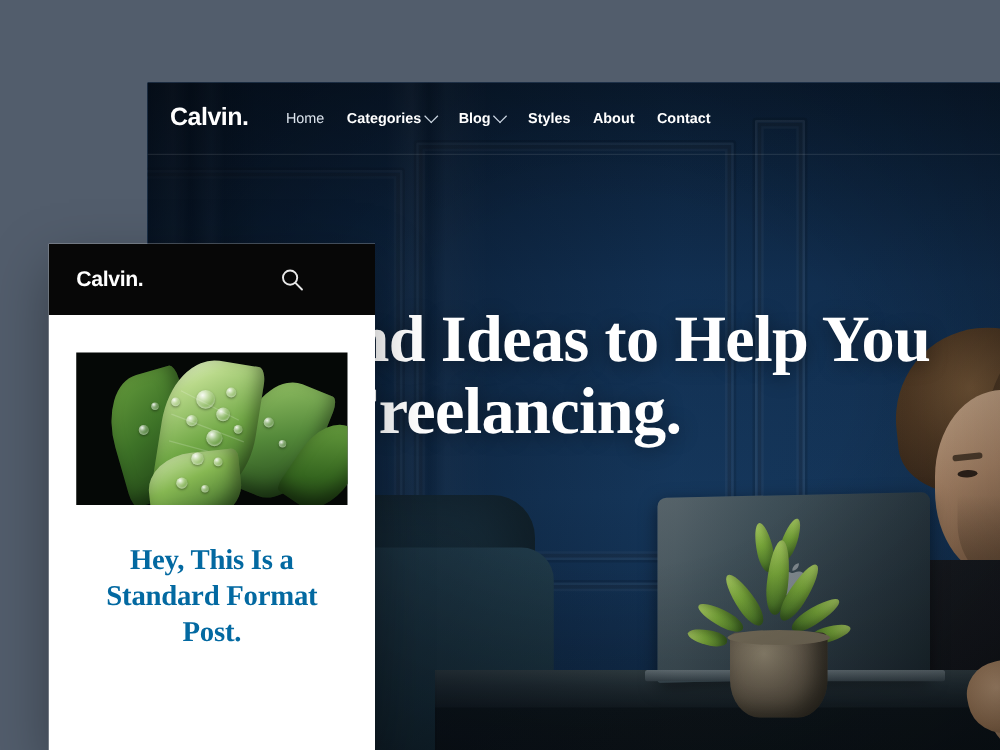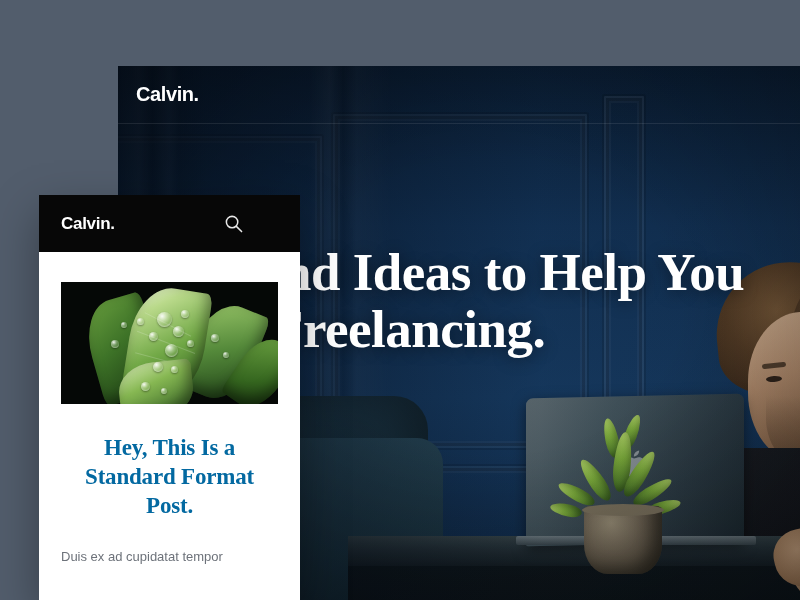--- a/index.html
+++ b/index.html
@@ -477,20 +477,42 @@
 
     <div class="man-arm"></div>
     <div class="man-hand"></div>
 
     <div class="hero-shade"></div>
     <div class="hero-vignette"></div>
   </div>
 
   <div id="site-nav">
     <div id="nav-logo">Calvin.</div>
+    <div class="nav-links">
+      <div class="nav-link is-muted">
+        <span>Home</span>
+      </div>
+      <div class="nav-link">
+        <span>Categories</span>
+        <i class="chev"></i>
+      </div>
+      <div class="nav-link">
+        <span>Blog</span>
+        <i class="chev"></i>
+      </div>
+      <div class="nav-link">
+        <span>Styles</span>
+      </div>
+      <div class="nav-link">
+        <span>About</span>
+      </div>
+      <div class="nav-link">
+        <span>Contact</span>
+      </div>
+    </div>
   </div>
   <div class="nav-divider"></div>
 
   <div id="hero-copy">
     <div id="hero-byline">
       <b>Posted by</b>
       <span>Jonathan Doe</span>
     </div>
     <h1 id="hero-title">Tips and Ideas to Help You Start Freelancing.</h1>
   </div>
@@ -539,15 +561,14 @@
       <div class="drop" style="left:110px; top:84px; width:7px;  height:7px;"></div>
       <div class="drop" style="left:50px;  top:58px; width:8px;  height:8px;"></div>
       <div class="drop" style="left:60px;  top:40px; width:6px;  height:6px;"></div>
       <div class="drop" style="left:150px; top:52px; width:8px;  height:8px;"></div>
       <div class="drop" style="left:162px; top:70px; width:6px;  height:6px;"></div>
       <div class="drop" style="left:80px;  top:100px; width:9px; height:9px;"></div>
       <div class="drop" style="left:100px; top:106px; width:6px; height:6px;"></div>
     </div>
 
     <h2 id="post-title">Hey, This Is a Standard Format Post.</h2>
-    <p id="post-excerpt">Duis ex ad cupidatat tempor</p>
   </div>
 </div>
 
 </body></html>

